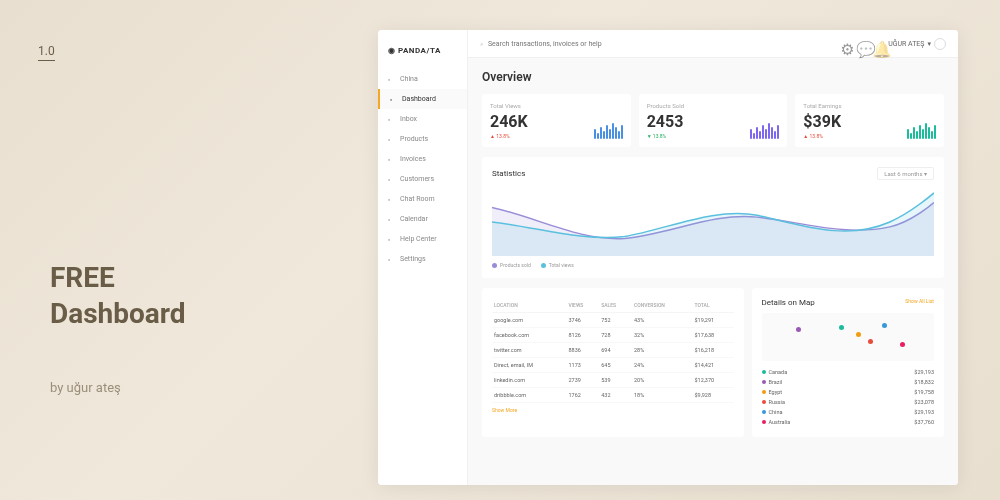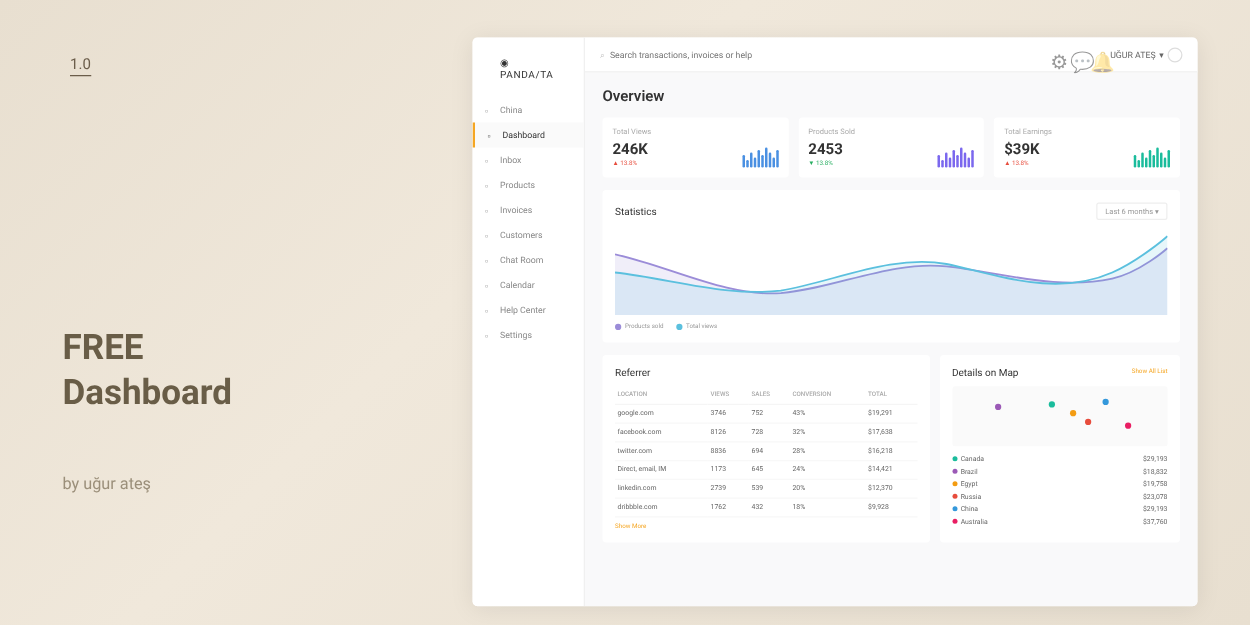--- a/index.html
+++ b/index.html
@@ -1,42 +1,42 @@
 <!DOCTYPE html>
 <html><head>
 <meta charset="utf-8">
 <style>
 *{margin:0;padding:0;box-sizing:border-box;font-family:-apple-system,BlinkMacSystemFont,'Segoe UI',Roboto,sans-serif}
 body{width:1000px;height:500px;background:#e8dfd0;position:relative;overflow:hidden}
 .bg-wave{position:absolute;top:0;left:0;width:100%;height:100%;background:linear-gradient(135deg,#e8dfd0 0%,#f0e8db 40%,#e8dfd0 100%)}
-.promo{position:absolute;left:56px;top:40px}
+.promo{position:absolute;left:38px;top:40px}
 .version{font-size:12px;color:#6b5d4a;border-bottom:1px solid #6b5d4a;padding-bottom:2px;display:inline-block}
 .promo-title{position:absolute;left:50px;top:260px;font-size:28px;font-weight:700;color:#695d47;line-height:1.3}
 .promo-by{position:absolute;left:50px;top:380px;font-size:13px;color:#9b8f7a}
 .app{position:absolute;left:378px;top:30px;width:580px;height:455px;background:#fff;border-radius:4px;box-shadow:0 2px 20px rgba(0,0,0,0.08);display:flex;overflow:hidden}
 .sidebar{width:90px;background:#fff;border-right:1px solid #f0f0f0;padding-top:8px}
-.logo{font-size:8px;font-weight:400;color:#333;padding:8px 22px;letter-spacing:0.5px}
+.logo{font-size:8px;font-weight:700;color:#333;padding:8px 10px;letter-spacing:0.5px}
 .nav{margin-top:6px}
 .nav-item{display:flex;align-items:center;padding:6px 10px;font-size:7px;color:#888;cursor:pointer;gap:5px}
 .nav-item.active{background:#fafafa;border-left:2px solid #f5a623;color:#333}
 .nav-icon{width:7px;height:7px;display:inline-block}
 .main{flex:1;background:#f9f9fa;display:flex;flex-direction:column}
 .topbar{height:28px;background:#fff;border-bottom:1px solid #f0f0f0;display:flex;align-items:center;padding:0 12px;gap:8px}
 .search{flex:1;display:flex;align-items:center;gap:4px}
 .search input{border:none;font-size:7px;color:#999;outline:none;flex:1}
 .topbar-right{display:flex;align-items:center;gap:8px}
 .topbar-icon{width:8px;height:8px;opacity:0.4}
 .user{font-size:7px;color:#666;display:flex;align-items:center;gap:3px}
 .avatar{width:12px;height:12px;border-radius:50%;border:1px solid #ddd}
 .content{padding:12px 14px;overflow:hidden}
 .page-title{font-size:12px;font-weight:600;color:#333;margin-bottom:10px}
 .kpi-row{display:flex;gap:8px;margin-bottom:10px}
 .kpi{flex:1;background:#fff;border-radius:3px;padding:8px;display:flex;justify-content:space-between;align-items:flex-end}
 .kpi-label{font-size:6px;color:#aaa;margin-bottom:3px}
-.kpi-value{font-size:12px;font-weight:700;color:#333}
+.kpi-value{font-size:16px;font-weight:700;color:#333}
 .kpi-change{font-size:5px;margin-top:2px}
 .kpi-change.up{color:#e74c3c}
 .kpi-change.down{color:#27ae60}
 .mini-chart{display:flex;align-items:flex-end;gap:1px;height:18px}
 .mini-bar{width:2px;border-radius:1px}
 .card{background:#fff;border-radius:3px;padding:10px;margin-bottom:10px}
 .card-head{display:flex;justify-content:space-between;align-items:center;margin-bottom:8px}
 .card-title{font-size:8px;font-weight:400;color:#333}
 .dropdown{font-size:6px;color:#999;border:1px solid #eee;padding:2px 6px;border-radius:2px;cursor:pointer}
 .chart-area{height:68px;position:relative}
@@ -207,21 +207,20 @@
           </svg>
         </div>
         <div class="legend" id="legend">
             <div class="legend-item"><span class="legend-dot" style="background:#9b8cd8"></span>Products sold</div>
             <div class="legend-item"><span class="legend-dot" style="background:#5bc0de"></span>Total views</div>
           </div>
       </div>
 
       <div class="bottom-row">
         <div class="referrer">
-          <div class="card-title" style="margin-bottom:6px">Referrer</div>
           <table class="table">
             <thead>
                 <tr id="ref-head">
                   <th>LOCATION</th>
                   <th>VIEWS</th>
                   <th>SALES</th>
                   <th>CONVERSION</th>
                   <th>TOTAL</th>
                 </tr>
               </thead>

